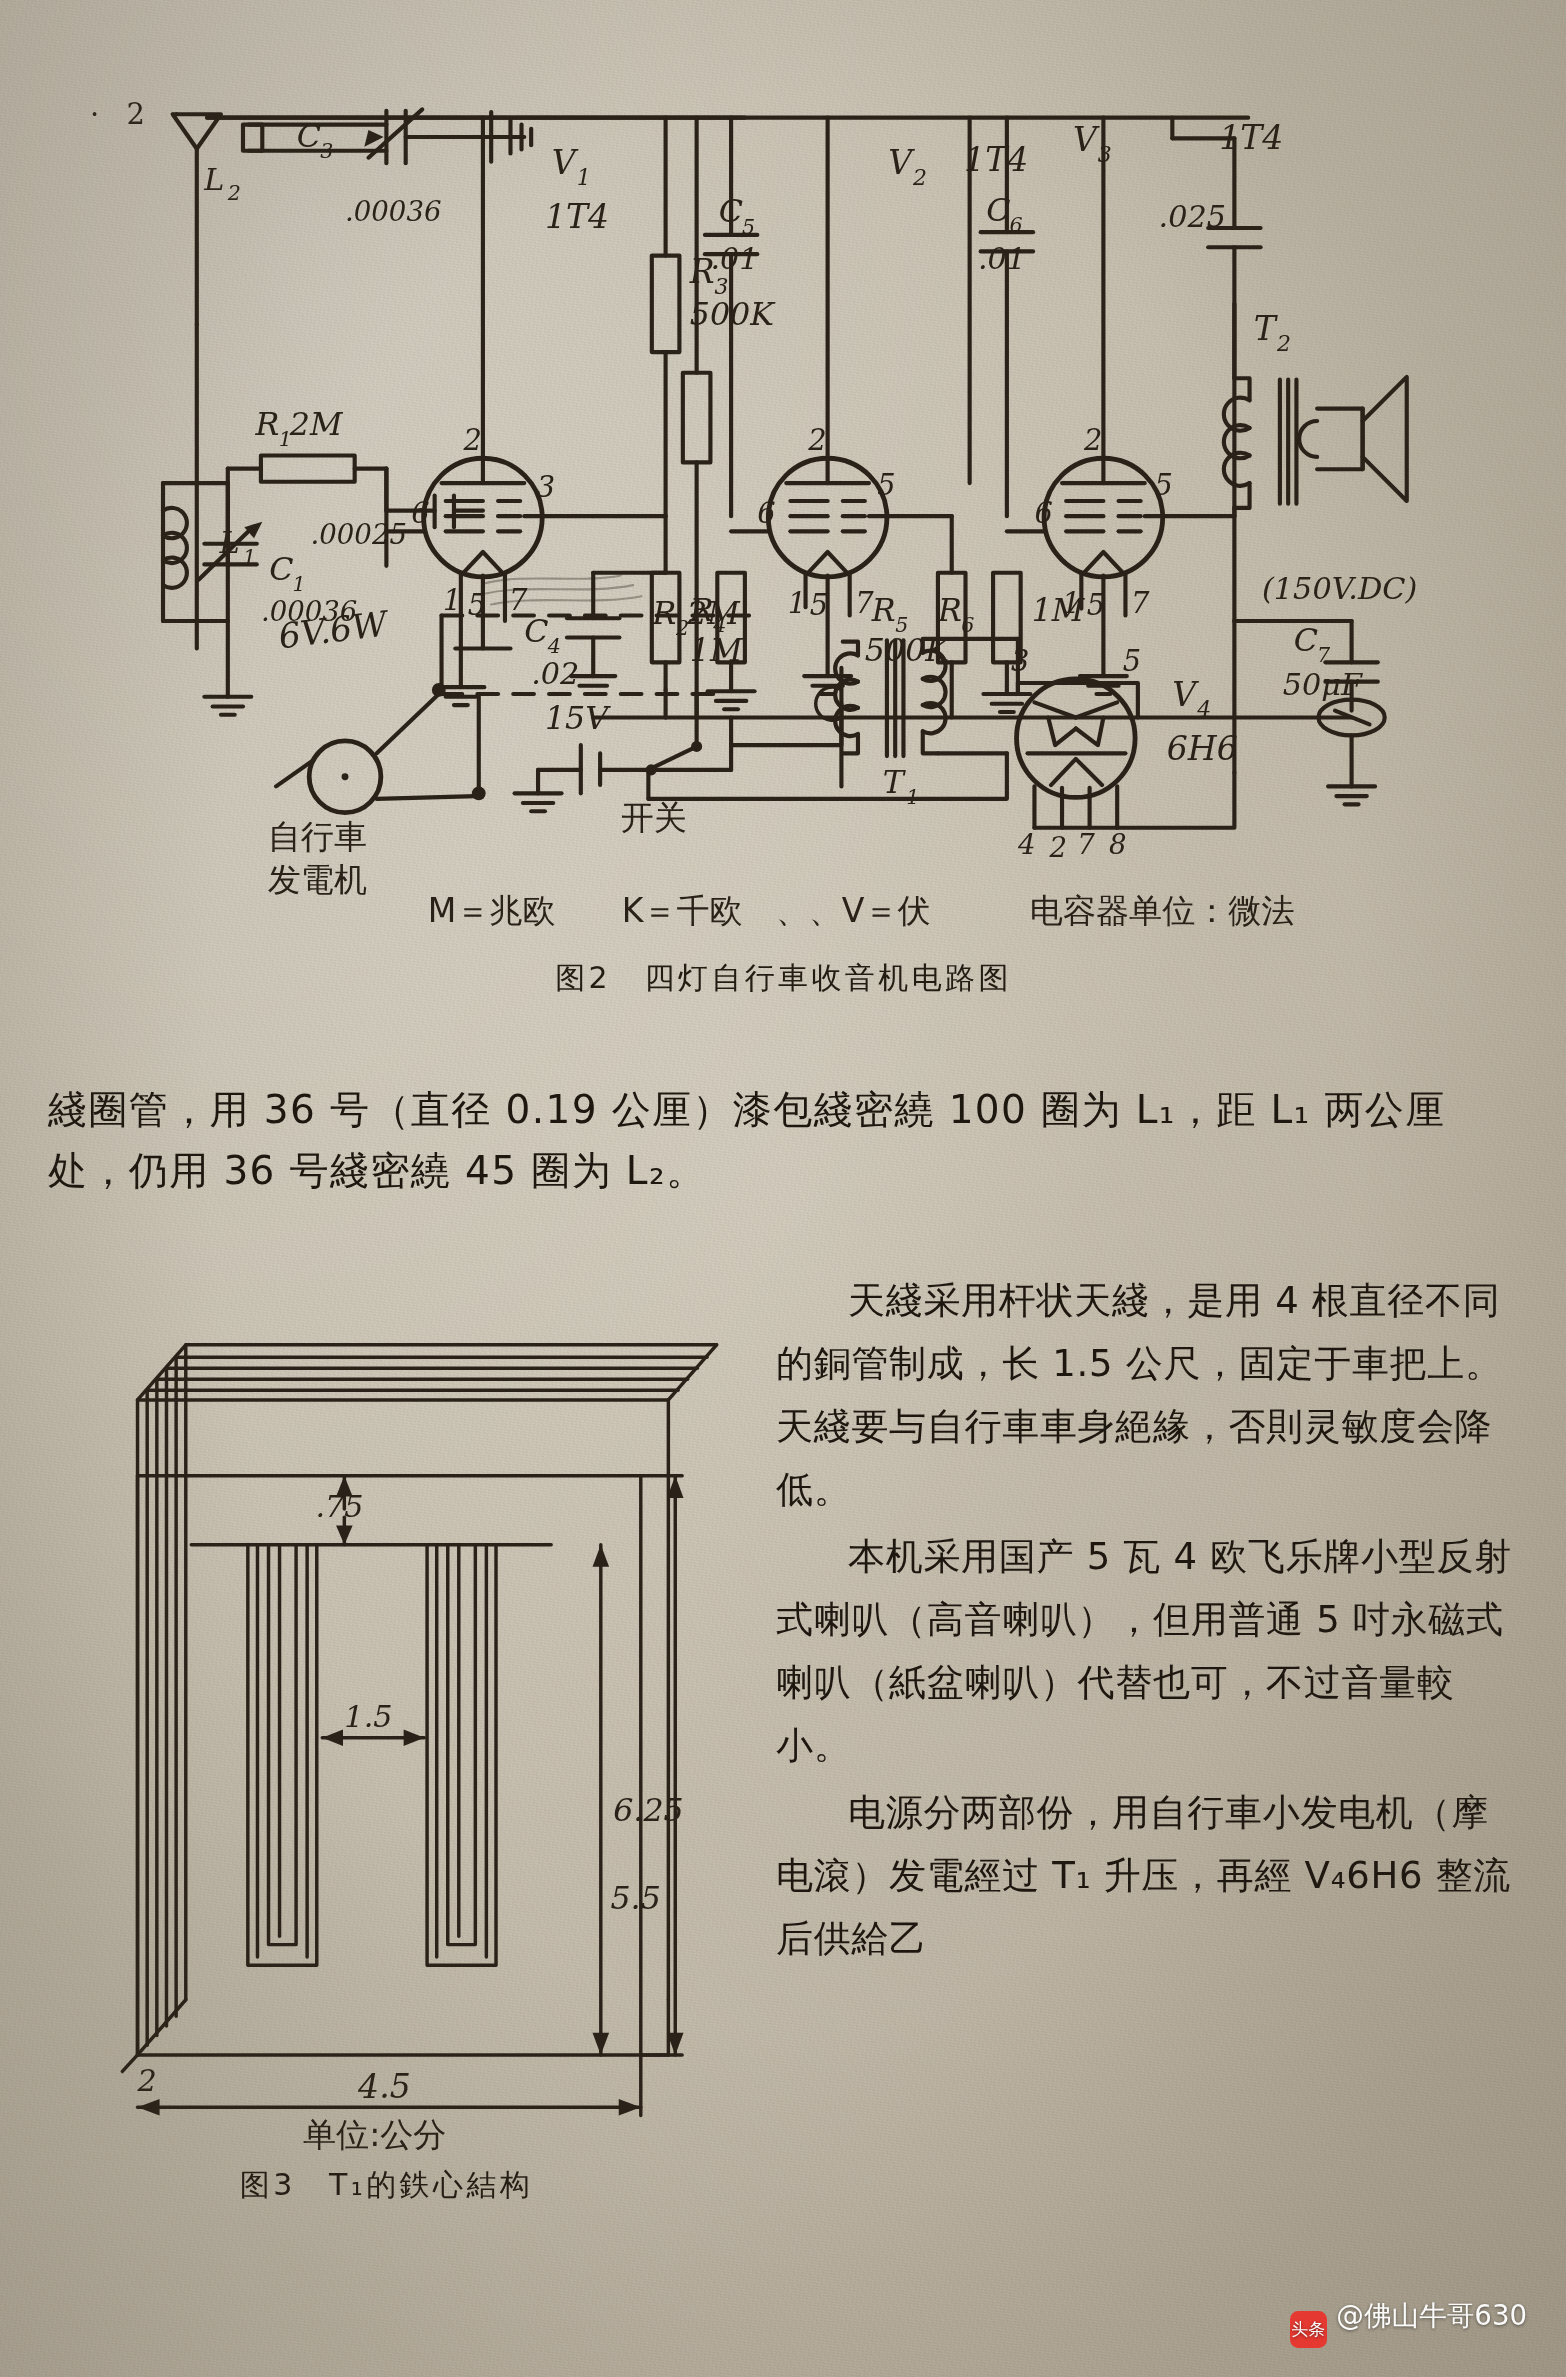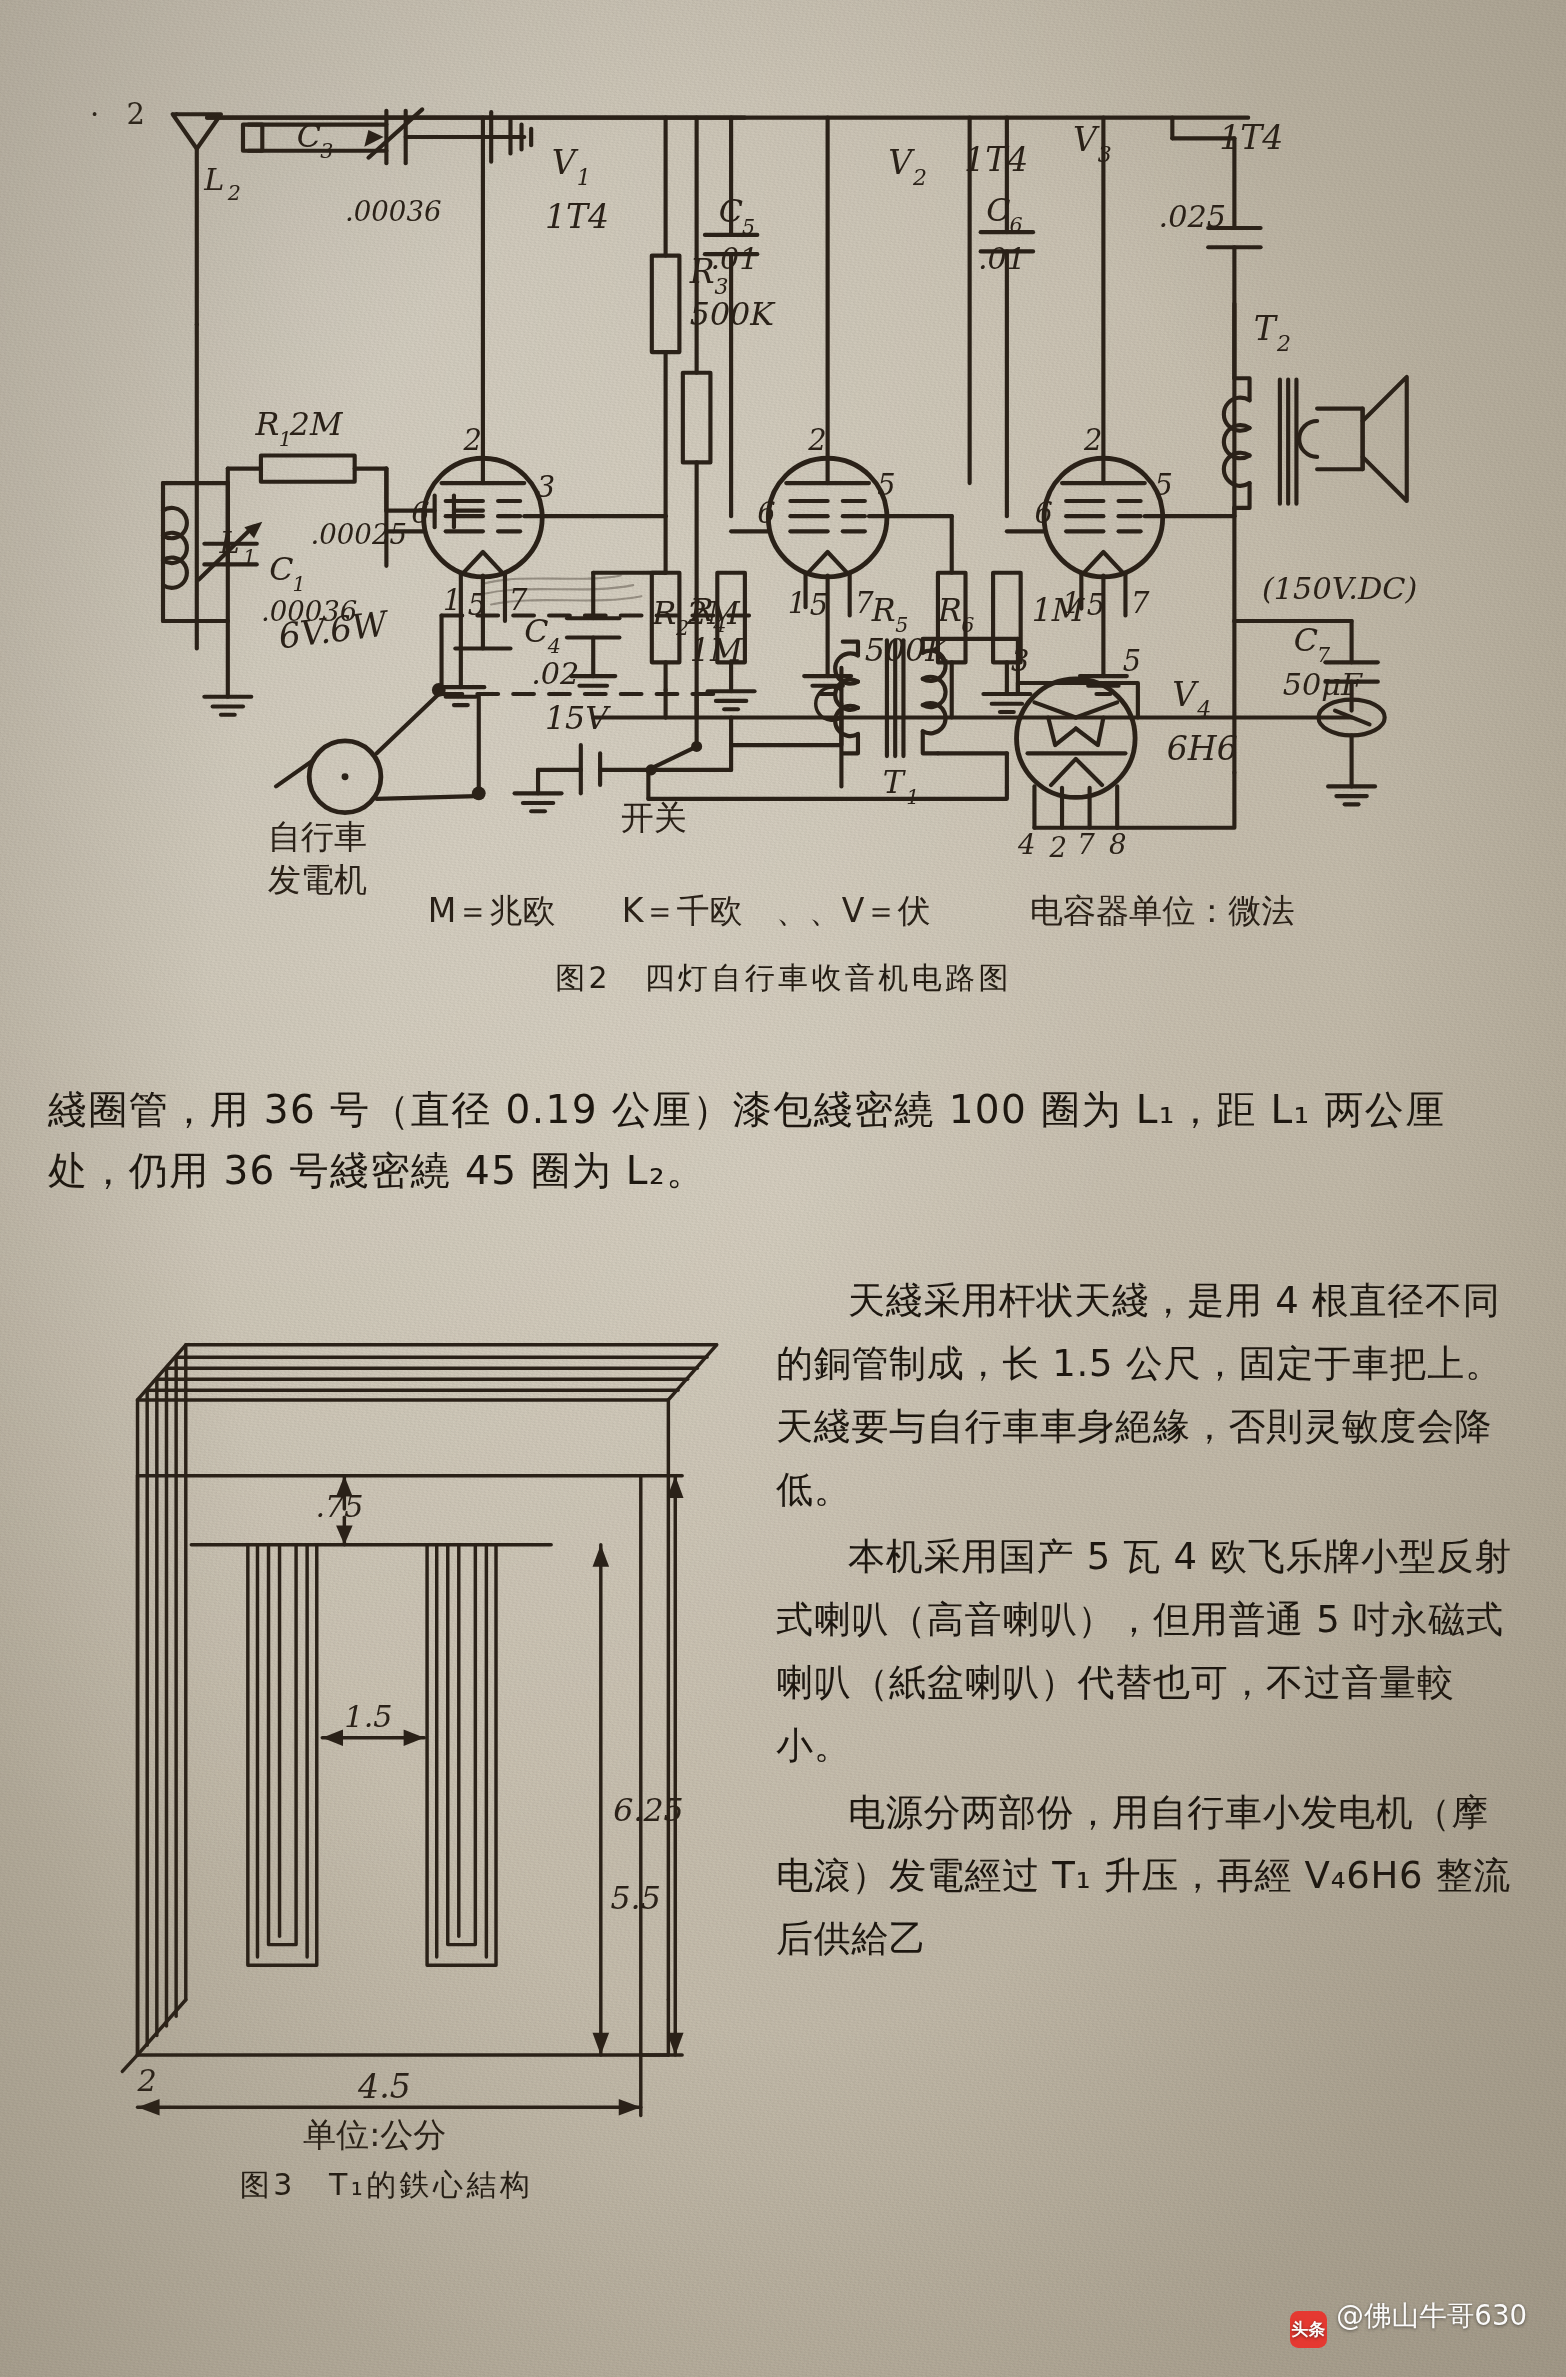--- a/index.html
+++ b/index.html
@@ -63,21 +63,21 @@
   
   #watermark {
     position:absolute; right:40px; bottom:29px;
     display:flex; align-items:center; gap:9.7px;
     color:#ffffff; font-size:27.6px;
     text-shadow:0 1.4px 3.4px rgba(0,0,0,.55);
     opacity:.96;
   }
   #wm-badge {
     width:37px; height:37px; border-radius:8.3px;
-    background:#e8352e; color:#fff; font-size:17px; font-weight:bold;
+    background:#e8352e; color:#fff; font-size:17px; font-weight:normal;
     display:flex; align-items:center; justify-content:center; line-height:1.05;
     text-align:center; letter-spacing:0;margin-top:28px;
   }
 
   
   svg.ink { position:absolute; overflow:visible; }
   .ink path, .ink line, .ink polyline, .ink circle, .ink rect, .ink ellipse, .ink polygon {
     stroke:#2a2118; fill:none; stroke-linecap:round; stroke-linejoin:round;
   }
   .ink .f { fill:#2a2118; stroke:none; }

